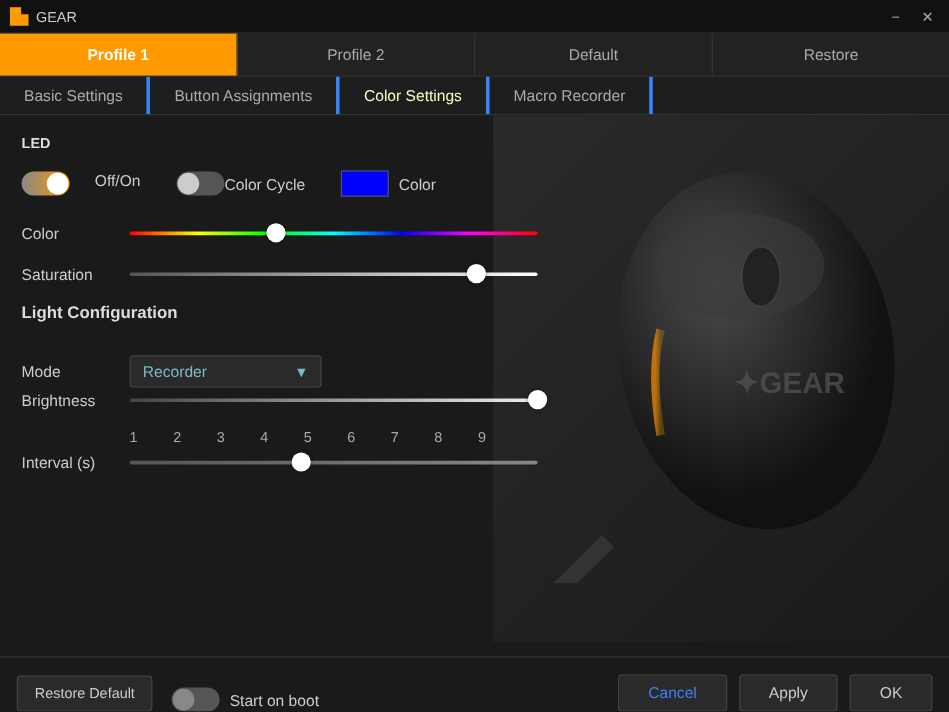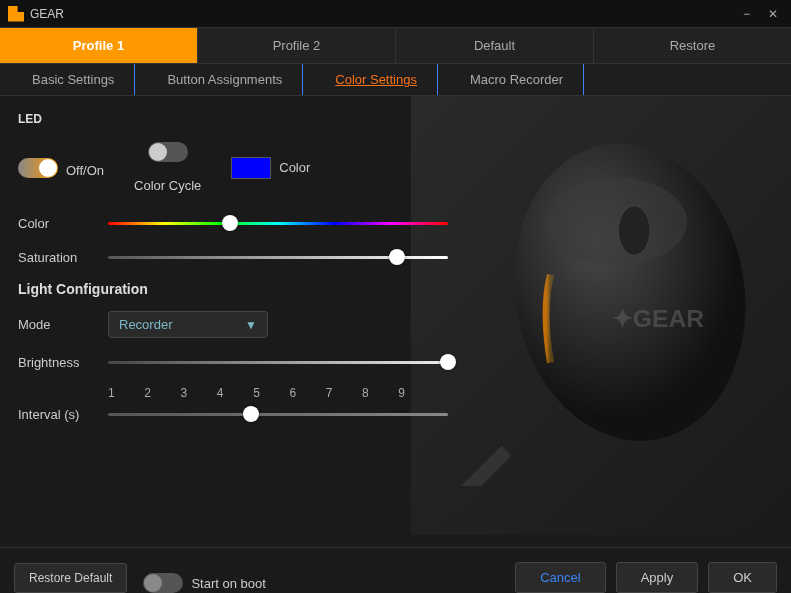--- a/index.html
+++ b/index.html
@@ -79,24 +79,23 @@
     .sub-tabs {
       display: flex;
       background: #1e1e1e;
       border-bottom: 1px solid #333;
     }
     .sub-tab {
       padding: 8px 20px;
       cursor: pointer;
       color: #aaa;
       font-size: 13px;
-      border-right: 1px solid #3b82f6;
-      margin-left: 12px;
-    }
-    .sub-tab.active { color: #f97316; text-decoration: underline; }
+      border-right: 3px solid #3b82f6;
+    }
+    .sub-tab.active { color: #fef9c3; }
 
     
     .main-content {
       padding: 16px 18px;
       position: relative;
       overflow: hidden;
       height: calc(593px - 28px - 42px - 38px - 46px);
     }
 
     
@@ -129,22 +128,22 @@
 
     .led-controls {
       display: flex;
       align-items: center;
       gap: 30px;
       margin-bottom: 20px;
     }
 
     .toggle-control {
       display: flex;
-      align-items: flex-end;
-      gap: 8px;
+      align-items: flex-start;
+      gap: 21px;
     }
 
     
     .toggle-switch {
       width: 40px;
       height: 20px;
       border-radius: 10px;
       position: relative;
       cursor: pointer;
     }
@@ -163,22 +162,21 @@
 
     .toggle-label {
       color: #ccc;
       font-size: 13px;
     }
 
     
     .color-cycle-control {
       display: flex;
       align-items: center;
-      gap: 16px;
-      flex-direction: column;
+      gap: 0;
     }
     .color-cycle-track {
       width: 40px;
       height: 20px;
       border-radius: 10px;
       background: #555;
       position: relative;
     }
     .color-cycle-knob {
       position: absolute;
@@ -246,30 +244,29 @@
       top: 50%;
       transform: translateY(-50%);
       cursor: pointer;
       box-shadow: 0 0 3px rgba(0,0,0,0.5);
     }
 
     
     .light-config-title {
       font-size: 14px;
       color: #ddd;
-      margin-bottom: 14px;
+      margin-bottom: 28px;
       margin-top: 4px;
       font-weight: bold;
     }
 
     
     .mode-row {
       display: flex;
       align-items: center;
-      margin-bottom: 14px;
     }
     .mode-dropdown {
       width: 160px;
       background: #2a2a2a;
       border: 1px solid #444;
       border-radius: 3px;
       padding: 5px 10px;
       color: #7cb9c8;
       display: flex;
       align-items: center;

